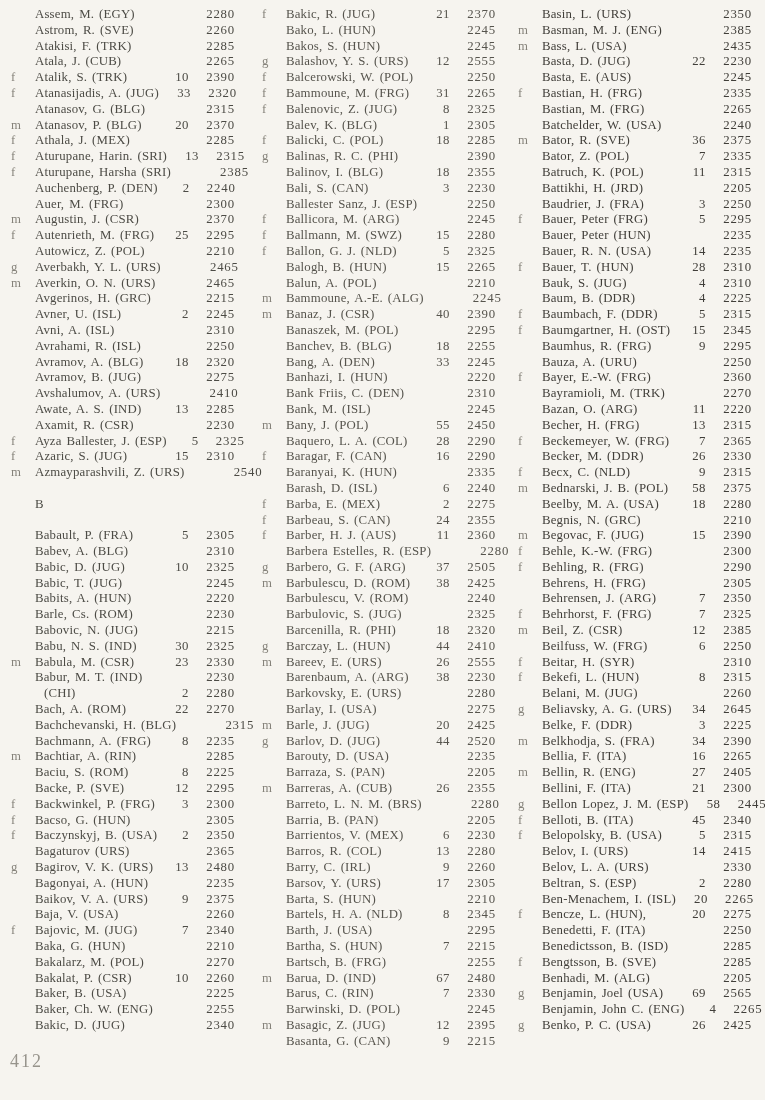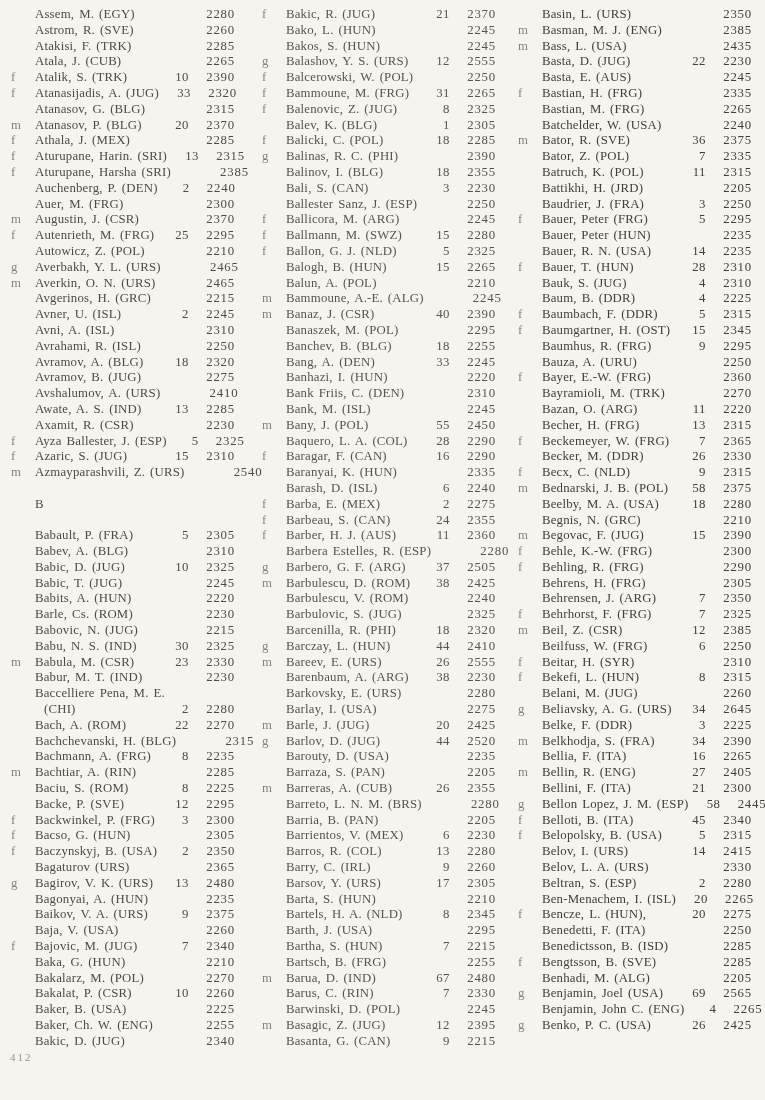--- a/index.html
+++ b/index.html
@@ -23,21 +23,21 @@
   }
   .tl{flex:0 0 24px;color:#85827a;}
   .nm{flex:1 1 auto;word-spacing:1.5px;letter-spacing:0.2px;overflow:visible;}
   .gm{flex:0 0 32px;text-align:right;letter-spacing:0.5px;}
   .rt{flex:0 0 46px;text-align:right;letter-spacing:0.8px;}
   .row.cont .nm{padding-left:9px;}
   .row.header{padding-left:24px;font-size:12.8px;}
   .row.blank{}
   .page-number{
     position:absolute;left:10px;top:1051px;
-    font-size:11px;color:#97948c;letter-spacing:2px;
+    font-size:18px;color:#97948c;letter-spacing:2px;
   }
 </style>
 </head>
 <body>
 
 <div class="page">
   <div class="columns">
     <div class="col" id="col1">
         <div class="row entry">
           <span class="tl"></span>
@@ -275,26 +275,20 @@
           <span class="nm">Babula, M. (CSR)</span>
           <span class="gm">23</span>
           <span class="rt">2330</span>
         </div>
         <div class="row entry">
           <span class="tl"></span>
           <span class="nm">Babur, M. T. (IND)</span>
           <span class="gm"></span>
           <span class="rt">2230</span>
         </div>
-        <div class="row entry">
-          <span class="tl"></span>
-          <span class="nm">Baccelliere Pena, M. E.</span>
-          <span class="gm"></span>
-          <span class="rt"></span>
-        </div>
         <div class="row entry cont">
           <span class="tl"></span>
           <span class="nm">(CHI)</span>
           <span class="gm">2</span>
           <span class="rt">2280</span>
         </div>
         <div class="row entry">
           <span class="tl"></span>
           <span class="nm">Bach, A. (ROM)</span>
           <span class="gm">22</span>

